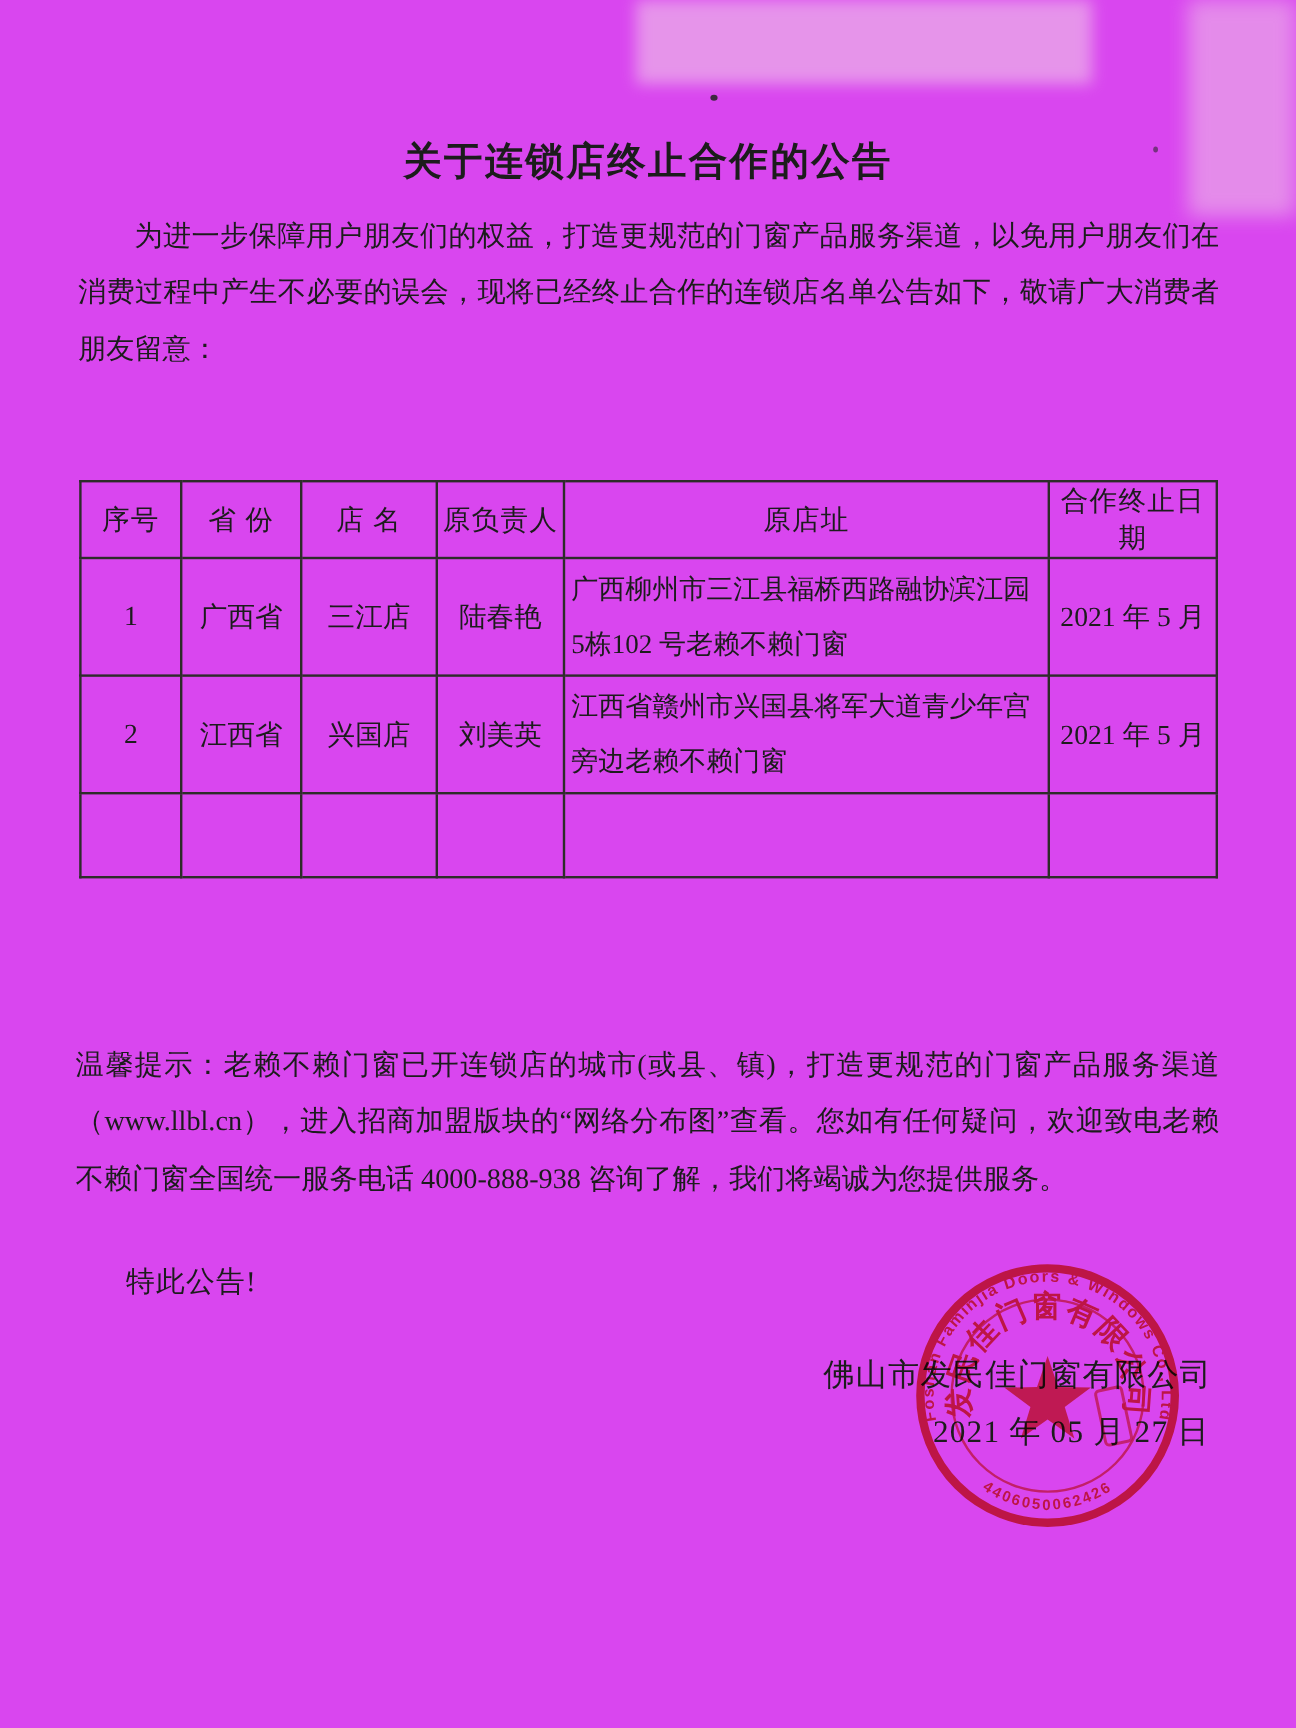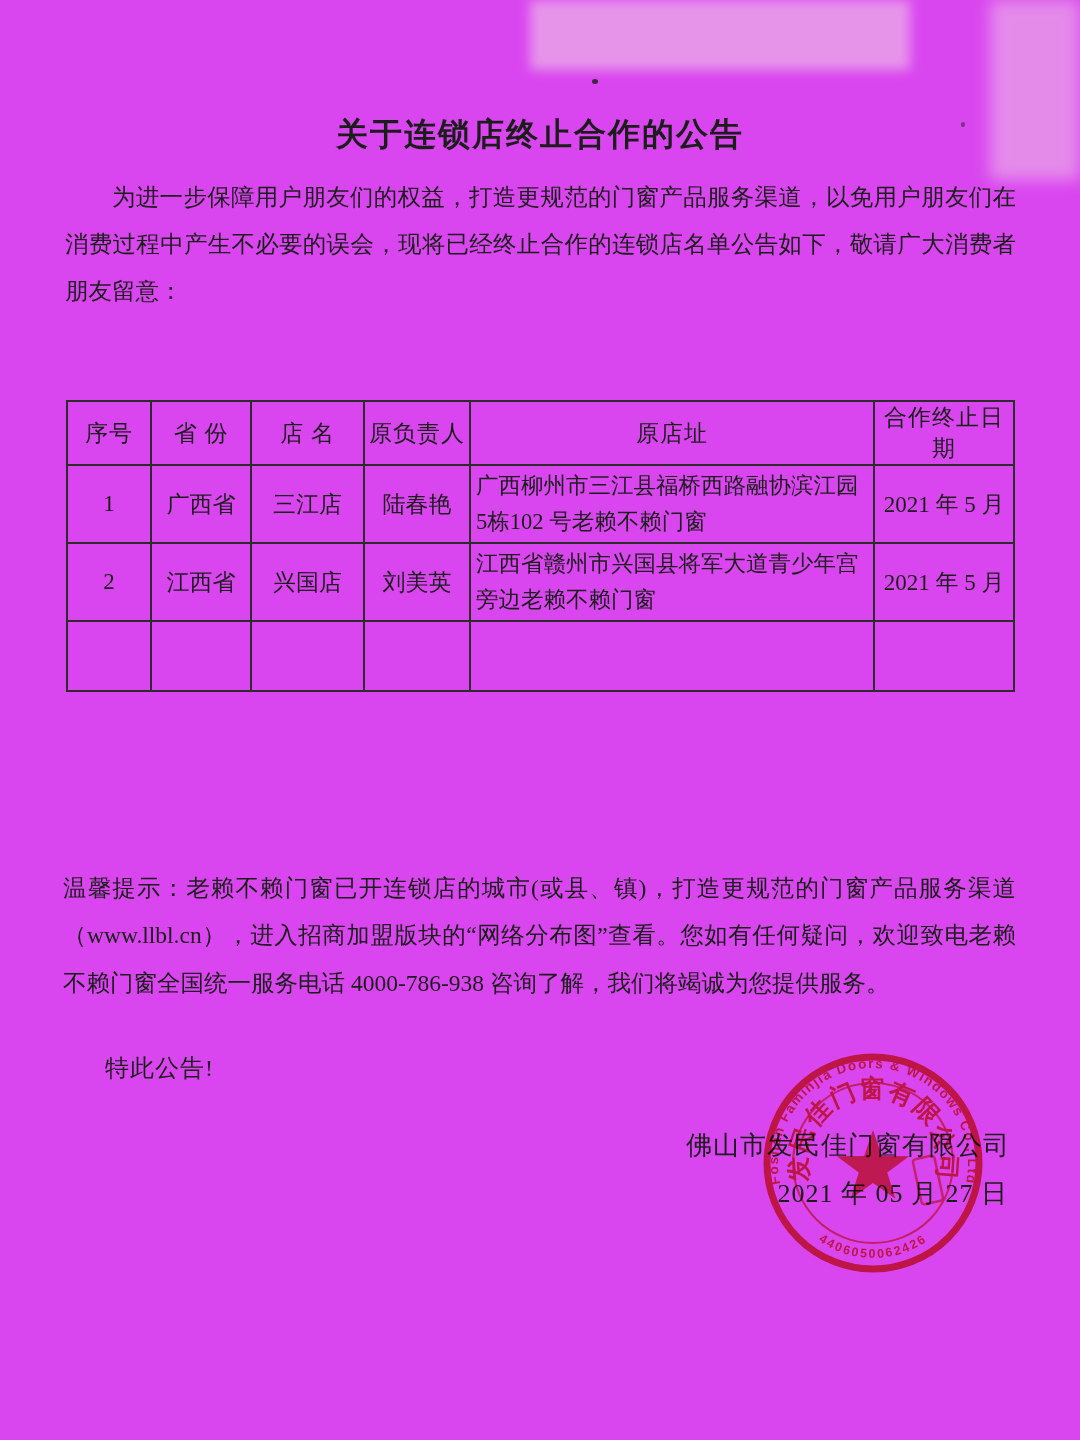--- a/index.html
+++ b/index.html
@@ -45,21 +45,21 @@
     padding:0 2px;
     font-weight:normal;
     overflow:hidden;
   }
   table.coop thead tr{height:64px;}
   table.coop tbody tr:nth-child(1){height:73px;}
   table.coop tbody tr:nth-child(2){height:75px;}
   table.coop tbody tr:nth-child(3){height:70px;}
   table.coop th{letter-spacing:1px;}
   table.coop td.addr{
-    text-align:left;font-size:22.5px;line-height:36px;padding:2px 4px 2px 5px;
+    text-align:left;font-size:22.5px;line-height:46px;padding:2px 4px 2px 5px;
   }
   .c0{width:84px;} .c1{width:100px;} .c2{width:113px;} .c3{width:106px;} .c4{width:404px;} .c5{width:140px;}
 
   .notice{
     position:absolute;left:63px;top:841px;width:953px;
     font-size:23.5px;line-height:47.5px;text-align:justify;
   }
   .notice b{font-weight:normal;}
   .closing{
     position:absolute;left:105px;top:1028px;
@@ -136,21 +136,21 @@
           <td></td>
           <td></td>
           <td></td>
           <td></td>
           <td class="addr"></td>
           <td></td>
         </tr>
       </tbody>
   </table>
 
-  <p class="notice"><b>温馨提示：</b><span>老赖不赖门窗已开连锁店的城市(或县、镇)，打造更规范的门窗产品服务渠道</span><b>（</b><b>www.llbl.cn</b><b>）</b><span>，进入招商加盟版块的“网络分布图”查看。您如有任何疑问，欢迎致电老赖不赖门窗全国统一服务电话 </span><b>4000-786-938</b><span> 咨询了解，我们将竭诚为您提供服务。</span></p>
+  <p class="notice"><b>温馨提示：</b><span>老赖不赖门窗已开连锁店的城市(或县、镇)，打造更规范的门窗产品服务渠道</span><b>（</b><b>www.llbl.cn</b><b>）</b><span>，进入招商加盟版块的“网络分布图”查看。您如有任何疑问，欢迎致电老赖不赖门窗全国统一服务电话 </span><b>4000-888-938</b><span> 咨询了解，我们将竭诚为您提供服务。</span></p>
 
   <p class="closing">特此公告!</p>
 
   <div class="company-line">佛山市发民佳门窗有限公司</div>
   <div class="date-line">2021 年 05 月 27 日</div>
 
   <svg class="seal" viewBox="0 0 232 232" xmlns="http://www.w3.org/2000/svg">
     <defs>
       <path id="arc-en" d="M 43.2,177.1 A 95,95 0 1 1 188.8,177.1" fill="none"></path>
       <path id="arc-num" d="M 29.9,156.1 A 95,95 0 0 0 202.1,156.1" fill="none"></path>

